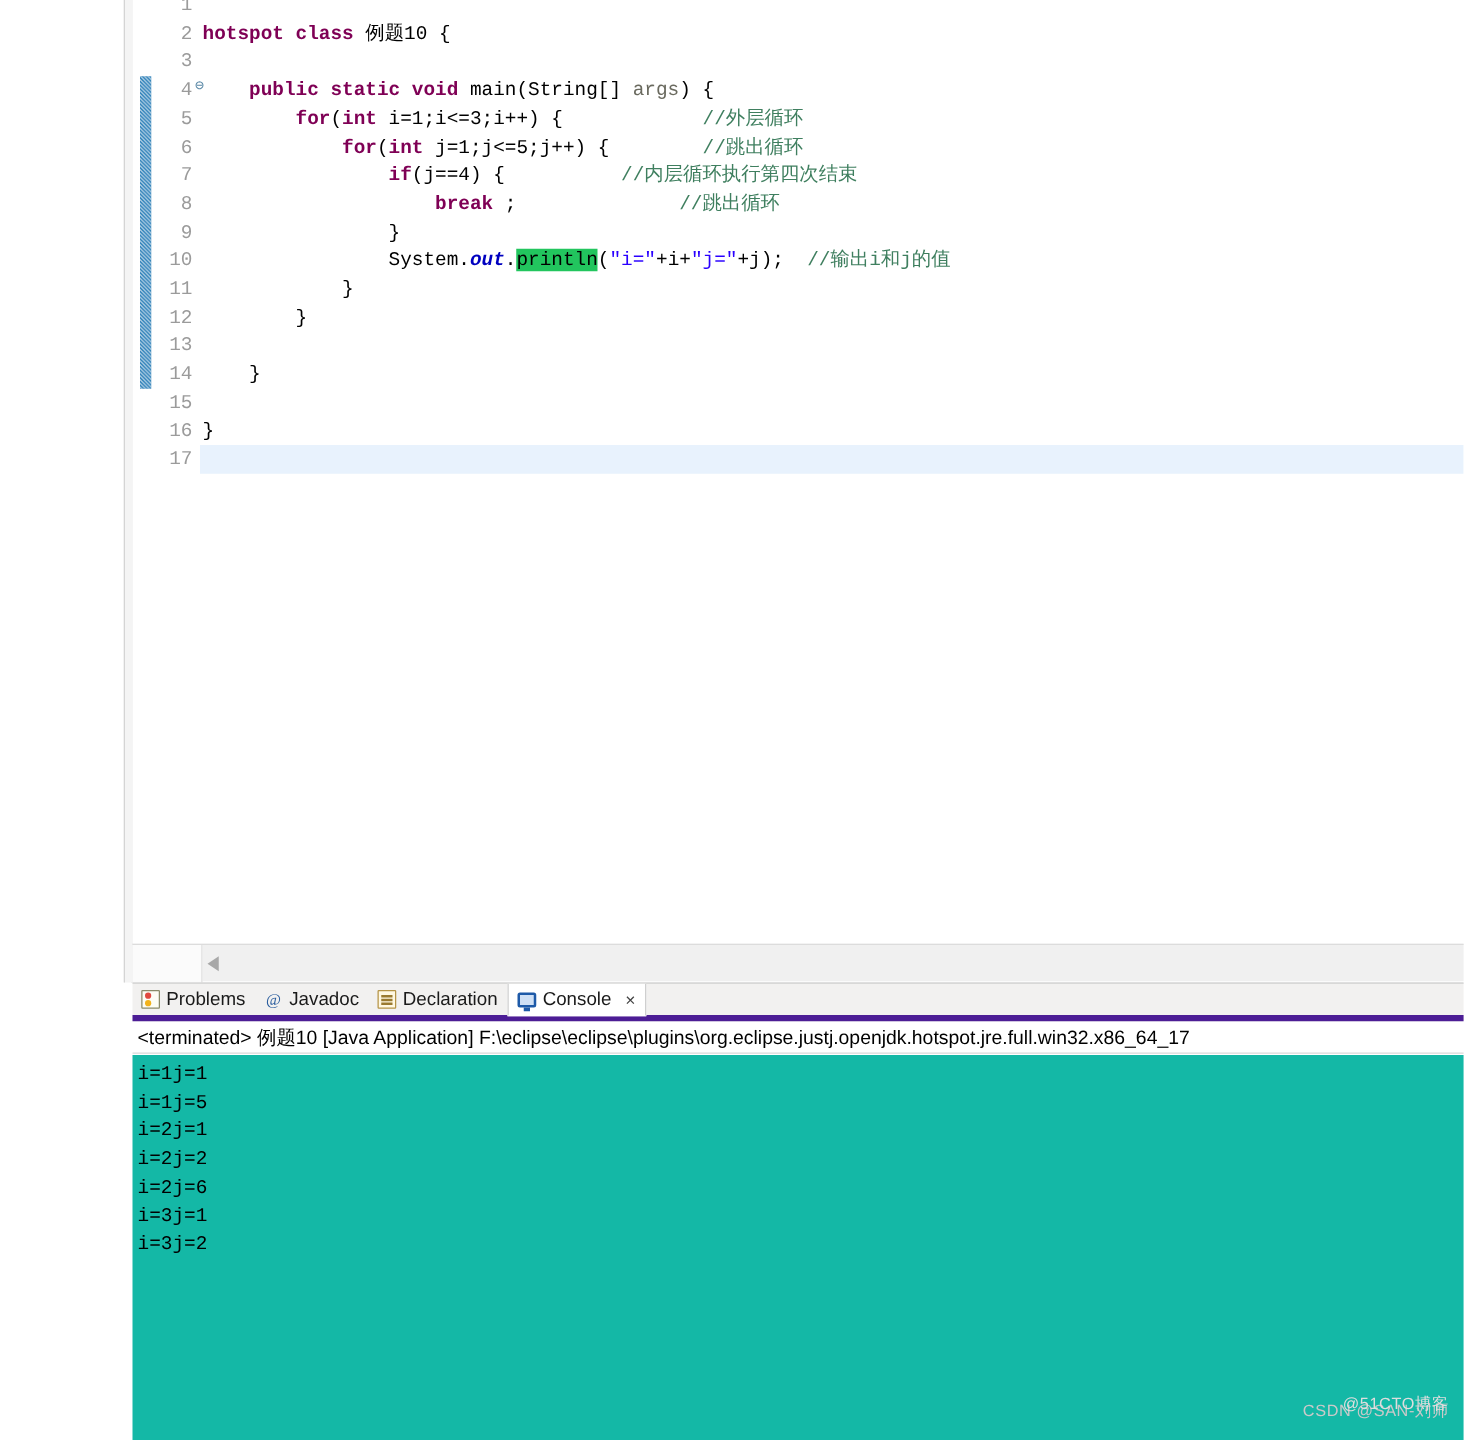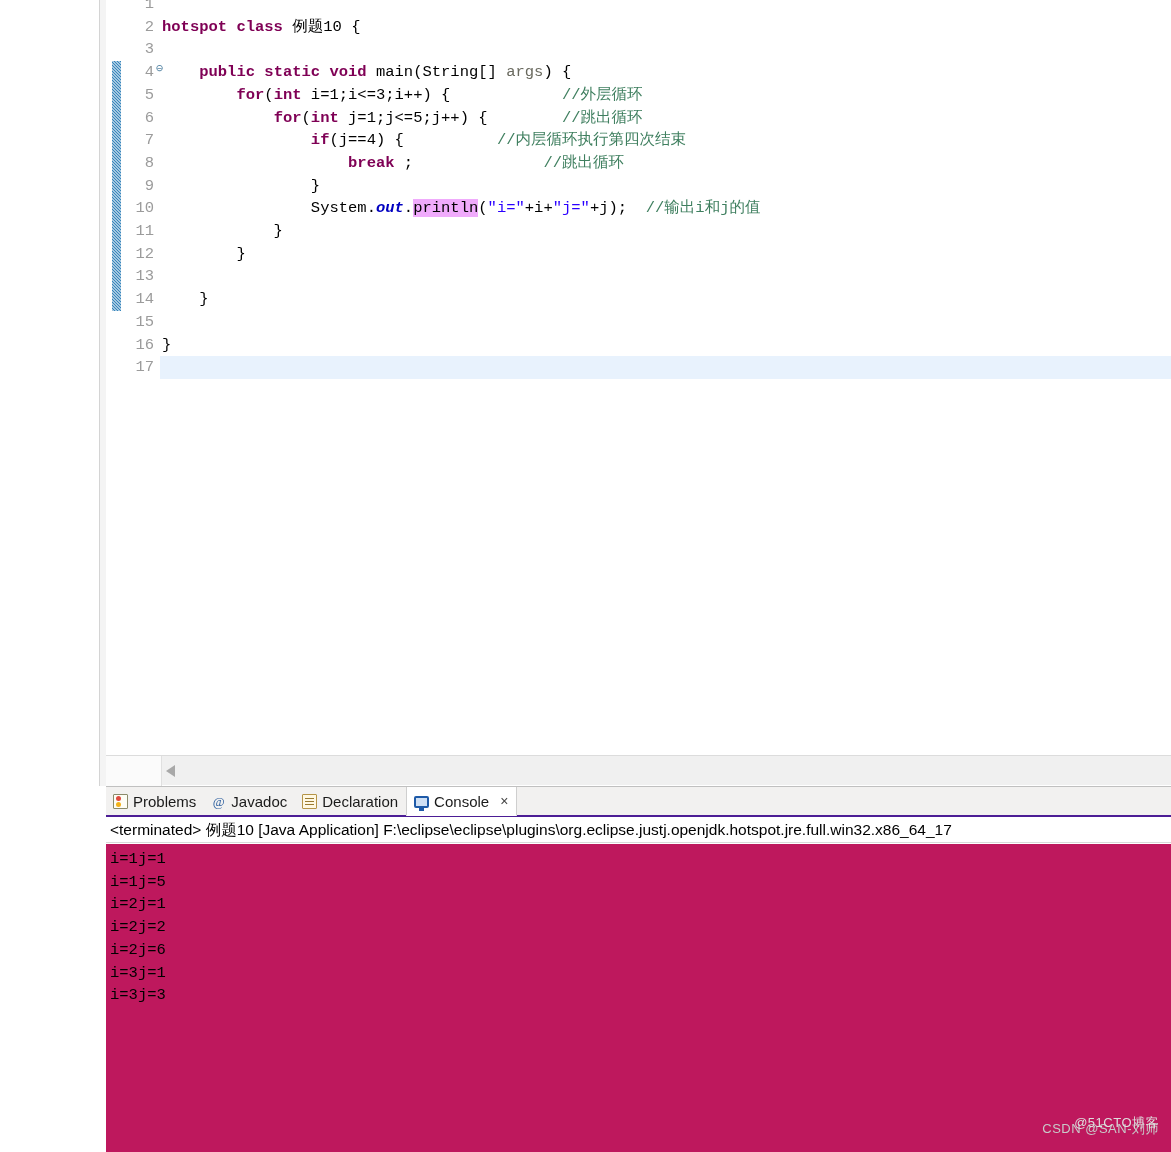--- a/index.html
+++ b/index.html
@@ -105,21 +105,21 @@
     left: 56px; top: 0;
     white-space: pre;
     color: #000000;
   }
 
   .kw   { color: #7f0055; font-weight: bold; }
   .str  { color: #2a00ff; }
   .cmt  { color: #3f7f5f; }
   .fld  { color: #0000c0; font-weight: bold; font-style: italic; }
   .par  { color: #6a6a5f; }
-  .occ  { background: #f0abfc; }
+  .occ  { background: #22c55e; }
 
   .curline-hl {
     position: absolute;
     left: 54px;
     height: 22.7px;
     width: 1011px;
     background: #e8f2fd;
   }
 
   
@@ -154,21 +154,21 @@
     height: 366px;
     background: #ffffff;
     border-top: 1px solid #c0c0c0;
   }
 
   .tabbar {
     position: absolute;
     left: 0; top: 0;
     width: 1065px; height: 30px;
     background: #f2f1f0;
-    border-bottom: 2px solid #4c1d95;
+    border-bottom: 5px solid #4c1d95;
     display: flex;
     align-items: stretch;
   }
 
   .tab {
     display: flex;
     align-items: center;
     gap: 5px;
     padding: 0 8px 0 7px;
     font-size: 15px;
@@ -264,21 +264,21 @@
     overflow: hidden;
     border-bottom: 1px solid #d9d9d9;
     background: #ffffff;
   }
 
   .console-out {
     position: absolute;
     left: 0; top: 57px;
     width: 1065px;
     bottom: 0;
-    background: #be185d;
+    background: #14b8a6;
     padding: 4px 0 0 4px;
     font-family: "Liberation Mono", "DejaVu Sans Mono", monospace;
     font-size: 15.5px;
     line-height: 22.7px;
     color: #000000;
     overflow: hidden;
   }
   .console-out div { white-space: pre; }
 
   
@@ -363,21 +363,21 @@
 
     <div class="term-line">&lt;terminated&gt; 例题10 [Java Application] F:\eclipse\eclipse\plugins\org.eclipse.justj.openjdk.hotspot.jre.full.win32.x86_64_17</div>
 
     <div class="console-out" id="console-out">
         <div>i=1j=1</div>
         <div>i=1j=5</div>
         <div>i=2j=1</div>
         <div>i=2j=2</div>
         <div>i=2j=6</div>
         <div>i=3j=1</div>
-        <div>i=3j=3</div>
+        <div>i=3j=2</div>
       </div>
   </div>
 
   <div class="watermark">
     <span class="wm2">@51CTO博客</span>
     <span>CSDN @SAN-刘师</span>
   </div>
 
 </div>
 

